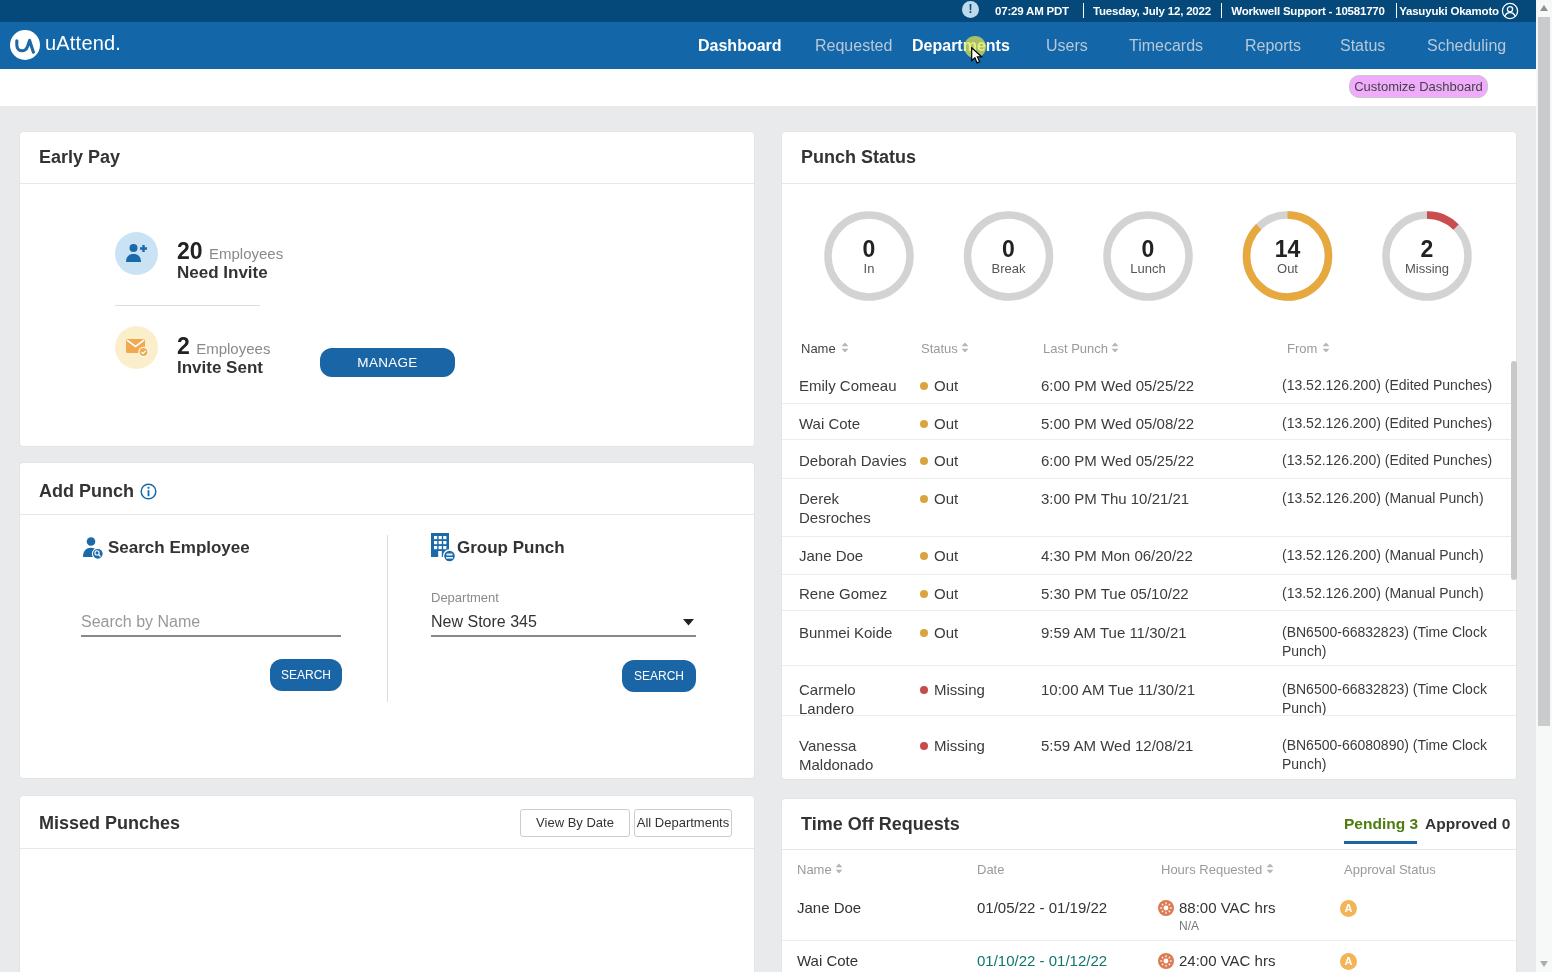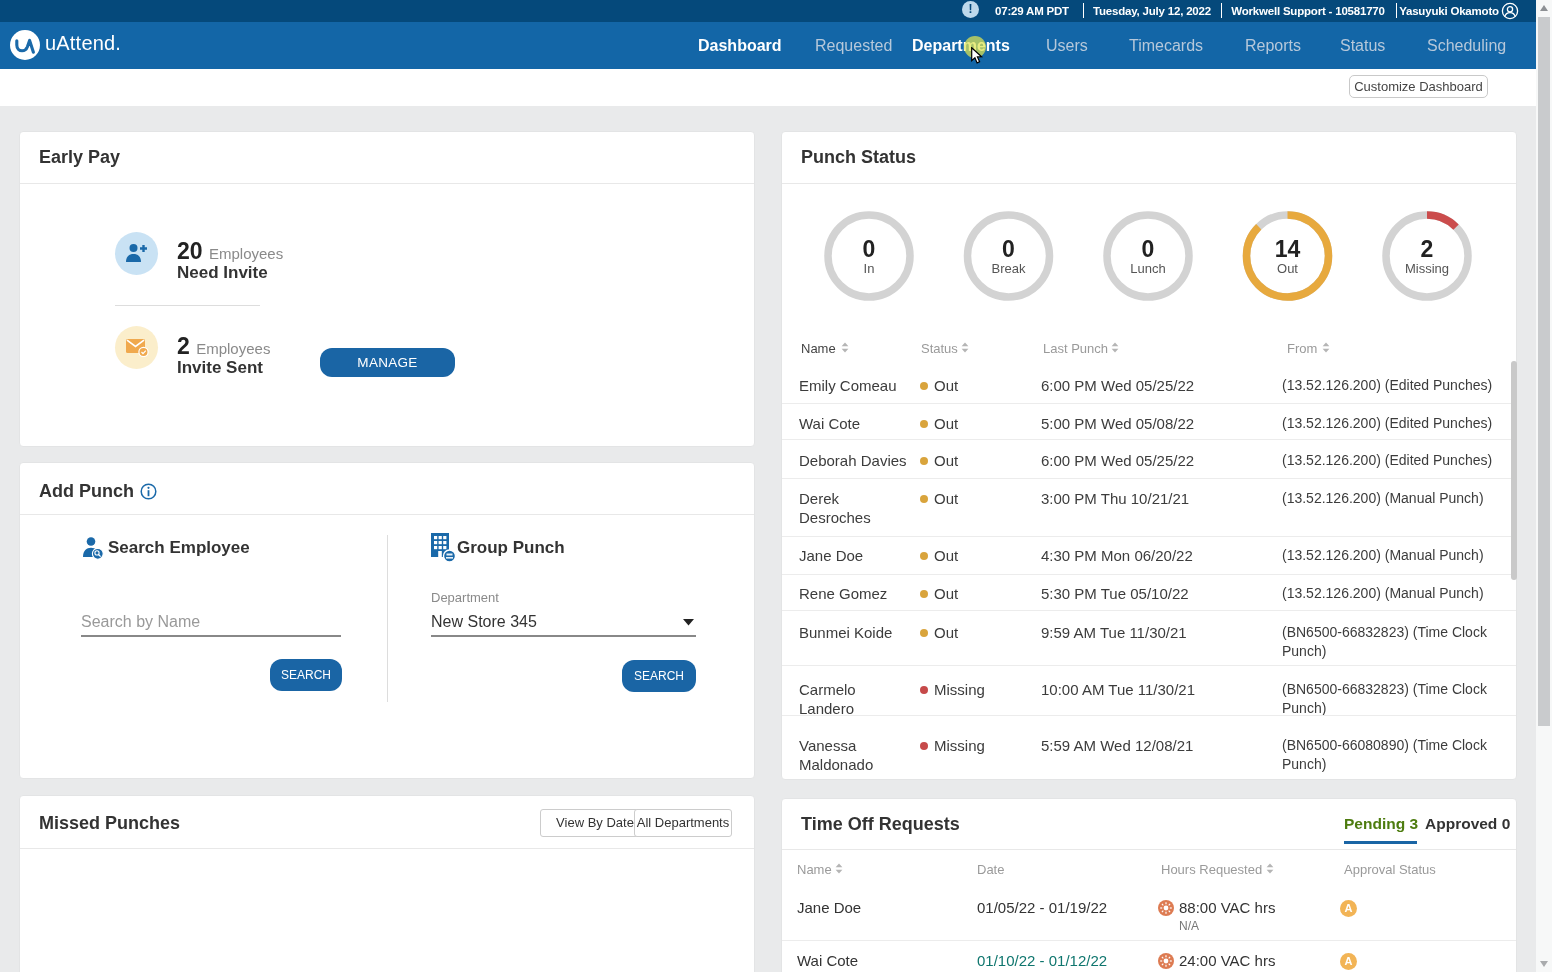--- a/index.html
+++ b/index.html
@@ -10,21 +10,21 @@
   
   #topbar { position:absolute; left:0; top:0; width:1536px; height:22px; background:#05497b; }
   #topbar .txt { position:absolute; top:0; height:22px; line-height:23px; color:#fff; font-size:11.5px; font-weight:700; letter-spacing:-0.2px; text-align:center; }
   #topbar .sep { position:absolute; top:3px; width:1px; height:15px; background:#ffffff; }
   
   #navbar { position:absolute; left:0; top:22px; width:1536px; height:47px; background:#1366a7; }
   .navitem { position:absolute; top:0; height:34px; line-height:48px; font-size:16px; color:#b6c8da; }
   .navitem.active { color:#ffffff; font-weight:700; }
   
   #strip { position:absolute; left:0; top:69px; width:1536px; height:37px; background:#ffffff; }
-  #custbtn { position:absolute; left:1349px; top:75px; width:139px; height:23px; background:#ffffff; border:1px solid #c9c9c9; border-radius:5px; font-size:13px; color:#444; text-align:center; line-height:21px; }
+  #custbtn { position:absolute; left:1349px; top:75px; width:139px; height:23px; background:#f0abfc; border:1px solid #c9c9c9; border-radius:10px; font-size:13px; color:#444; text-align:center; line-height:21px; }
   
   .card { position:absolute; background:#fff; border:1px solid #e3e4e5; border-radius:4px; }
   .cardtitle { position:absolute; font-size:18px; font-weight:700; color:#333; }
   .carddiv { position:absolute; height:1px; background:#e8e8e8; }
   .btn-blue { position:absolute; background:#1a65a5; border-radius:12px; color:#fff; font-weight:400; text-align:center; }
   .btn-outline { position:absolute; background:#fff; border:1px solid #ccc; border-radius:3px; font-size:13px; color:#333; text-align:center; }
   .gray { color:#9a9a9a; }
   
   .prow { position:absolute; left:0; top:0; width:1517px; font-size:15px; color:#3c3c3c; line-height:19px; }
   .prow .c1 { position:absolute; left:799px; display:inline-block; width:110px; }
@@ -150,21 +150,21 @@
   <div class="abs" style="left:431px;top:590px;font-size:13px;color:#8a8a8a;">Department</div>
   <div class="abs" style="left:431px;top:613px;font-size:16px;color:#333;">New Store 345</div>
   <svg class="abs" style="left:683px;top:619px;" width="11" height="7" viewBox="0 0 11 7">
       <path d="M0 0 L11 0 L5.5 6.5 Z" fill="#222"></path>
     </svg>
   <div class="abs" style="left:431px;top:635px;width:265px;height:1.5px;background:#888;"></div>
   <div class="btn-blue" style="left:622px;top:660px;width:74px;height:32px;font-size:12px;line-height:32px;">SEARCH</div>
 
   <div class="card" style="left:19px;top:795px;width:736px;height:200px;"></div>
   <div class="cardtitle" style="left:39px;top:813px;">Missed Punches</div>
-  <div class="btn-outline" style="left:520px;top:809px;width:110px;height:28px;line-height:26px;margin-left:20px;">View By Date</div>
+  <div class="btn-outline" style="left:520px;top:809px;width:110px;height:28px;line-height:26px;">View By Date</div>
   <div class="btn-outline" style="left:634px;top:809px;width:98px;height:28px;line-height:26px;">All Departments</div>
   <div class="carddiv" style="left:20px;top:848px;width:734px;"></div>
 
   <div class="card" style="left:781px;top:131px;width:736px;height:649px;"></div>
   <div class="cardtitle" style="left:801px;top:147px;">Punch Status</div>
   <div class="carddiv" style="left:782px;top:183px;width:734px;"></div>
   <svg class="abs" style="left:781px;top:200px;" width="736" height="120" viewBox="0 0 736 120">
 
     <circle cx="88" cy="56" r="41" fill="none" stroke="#d3d3d3" stroke-width="7.5"></circle>
     <text x="88" y="57" font-size="23" font-weight="bold" fill="#222" text-anchor="middle">0</text>

